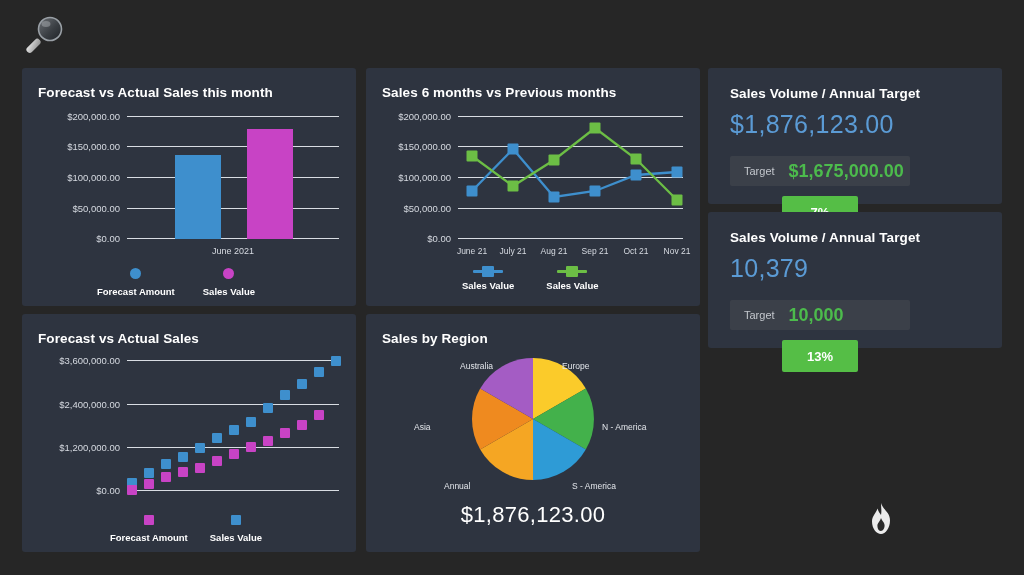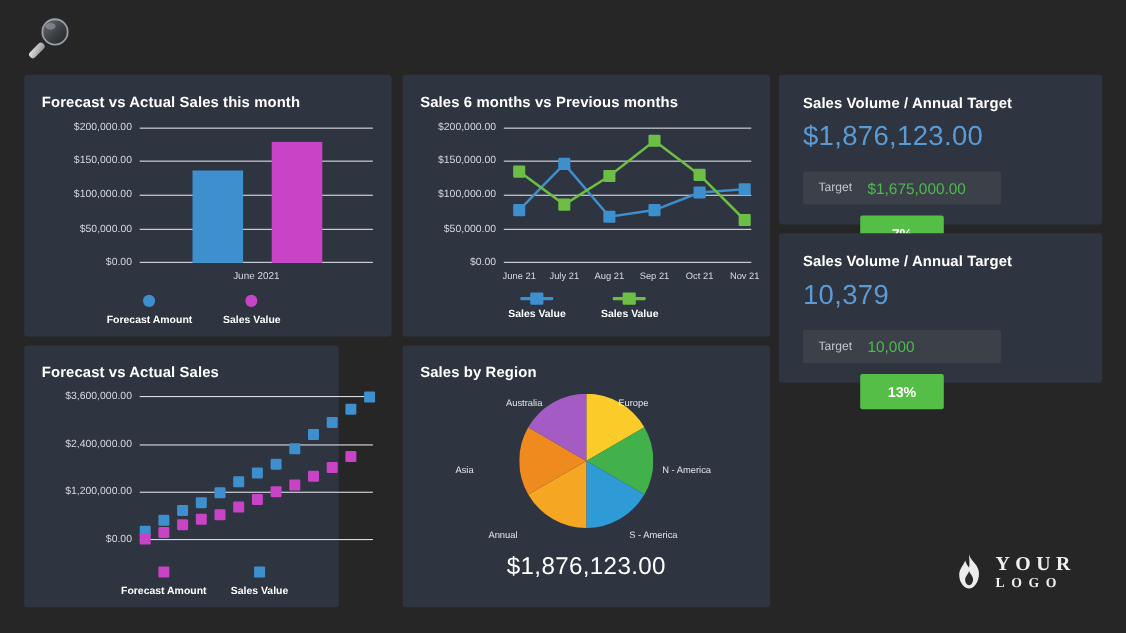--- a/index.html
+++ b/index.html
@@ -17,21 +17,21 @@
   .page-title { font-size: 27px; color: #f2f2f2; font-weight: 400; letter-spacing: .2px; }
 
   
   .panel { position: absolute; background: #2e3440; border-radius: 3px; }
   .panel-title { color: #ffffff; font-size: 13.5px; font-weight: bold; letter-spacing: .1px; }
 
   #panel-bar    { left: 22px;  top: 68px;  width: 334px; height: 238px; }
   #panel-line   { left: 366px; top: 68px;  width: 334px; height: 238px; }
   #panel-kpi1   { left: 708px; top: 68px;  width: 294px; height: 136px; }
   #panel-kpi2   { left: 708px; top: 212px; width: 294px; height: 136px; }
-  #panel-scatter{ left: 22px;  top: 314px; width: 286px; height: 238px; }
+  #panel-scatter{ left: 22px;  top: 314px; width: 334px; height: 238px; }
   #panel-pie    { left: 366px; top: 314px; width: 334px; height: 238px; }
 
   .panel .panel-title { position: absolute; left: 16px; top: 17px; }
   #panel-kpi1 .panel-title, #panel-kpi2 .panel-title { left: 22px; top: 18px; }
 
   
   .plot { position: absolute; }
   .gridline { position: absolute; height: 1px; background: #d9dde3; left: 0; right: 0; }
   .ytick { position: absolute; right: 0; color: #d6dae1; font-size: 9.5px; text-align: right; white-space: nowrap; transform: translateY(-50%); }
   .xtick { position: absolute; color: #d6dae1; font-size: 8.5px; text-align: center; white-space: nowrap; transform: translateX(-50%); }
@@ -48,21 +48,21 @@
 
   
   .marker { position: absolute; width: 11px; height: 11px; border-radius: 1px; transform: translate(-50%, -50%); }
   .pt { position: absolute; width: 10px; height: 10px; border-radius: 1px; transform: translate(-50%, -50%); }
 
   
   .kpi-value { position: absolute; left: 22px; top: 42px; font-size: 25px; color: #5b9bd5; font-weight: 400; letter-spacing: .3px; }
   .kpi-row { position: absolute; left: 22px; top: 88px; display: flex; align-items: center; gap: 10px; flex-direction: column; }
   .kpi-target { width: 180px; height: 30px; background: #3b4049; border-radius: 2px; display: flex; align-items: center; padding-left: 14px; gap: 14px; }
   .kpi-target-label { color: #c3c7cd; font-size: 11px; }
-  .kpi-target-value { color: #4cbb4c; font-size: 14px; }
+  .kpi-target-value { color: #4cbb4c; font-size: 18px; font-weight: bold; }
   .kpi-badge { width: 76px; height: 32px; background: #55be46; border-radius: 2px; color: #ffffff; font-size: 13px; font-weight: bold; display: flex; align-items: center; justify-content: center; }
 
   
   .pie { position: absolute; width: 122px; height: 122px; border-radius: 50%; left: 106px; top: 44px; }
   .pie-label { position: absolute; color: #e2e5ea; font-size: 8.5px; white-space: nowrap; }
   .pie-total { position: absolute; width: 100%; text-align: center; top: 188px; color: #ffffff; font-size: 22px; letter-spacing: .3px; }
 
   
   .logo { position: absolute; left: 868px; top: 502px; display: flex; align-items: center; gap: 11px; }
   .logo-text { display: flex; flex-direction: column; line-height: 1.15; }
@@ -288,19 +288,15 @@
     <div class="pie-label" style="left:94px;  top:47px;">Australia</div>
 
     <div class="pie-total">$1,876,123.00</div>
   </div>
 
   <div class="logo">
     <svg width="26" height="34" viewBox="0 0 26 34">
       <path d="M13 1 C15 8 22 10 22 18.5 C22 26 17.5 32 13 32 C8.5 32 4 26.5 4 19.5 C4 14 8 11 9.5 6.5 C10.5 10 12 11.5 13 13 C13.8 9 13 5 13 1 Z" fill="#ececec"></path>
       <path d="M13 16 C14 19 16.6 20.4 16.6 23.6 C16.6 26.6 15 29 13 29 C11 29 9.4 26.8 9.4 23.9 C9.4 21 12 19.5 13 16 Z" fill="#2a2a2a"></path>
     </svg>
-    <div class="logo-text">
-      <span class="logo-your">YOUR</span>
-      <span class="logo-logo">LOGO</span>
-    </div>
   </div>
 
 </div>
 
 </body></html>

